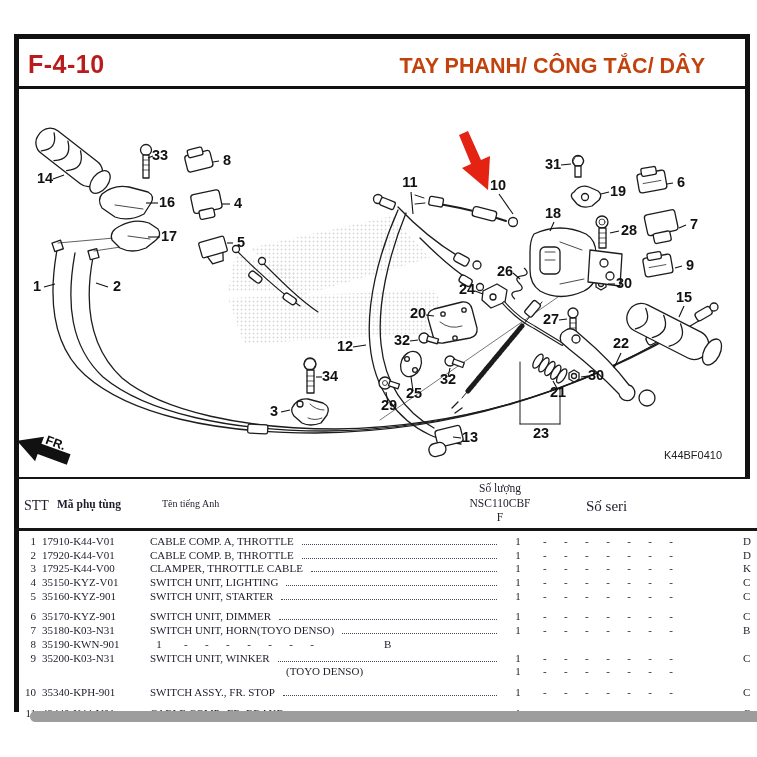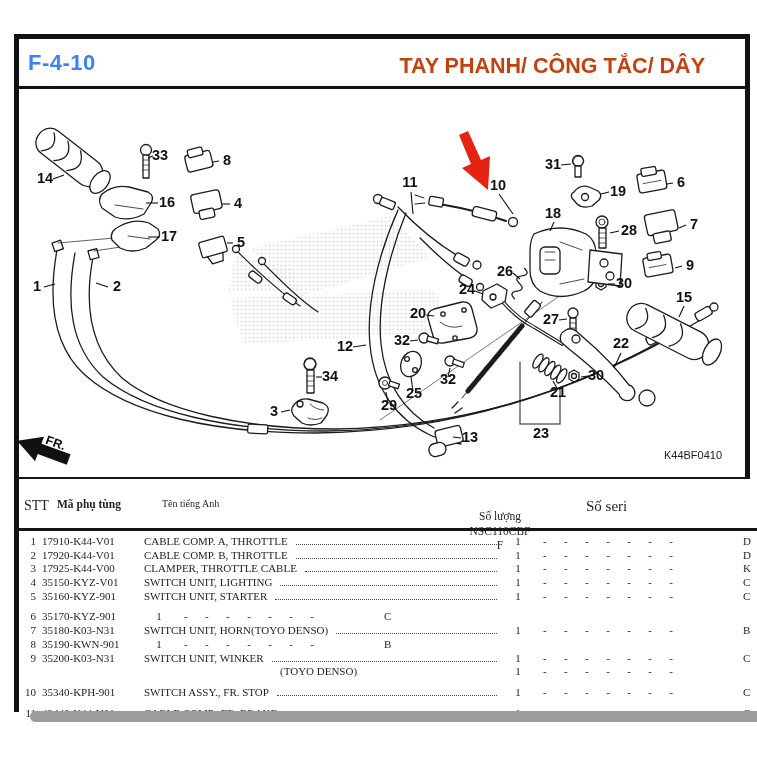--- a/index.html
+++ b/index.html
@@ -7,42 +7,42 @@
        font-family:"Liberation Sans","DejaVu Sans",sans-serif;}
   .abs{position:absolute;}
   
   #frame-top{left:14px;top:34px;width:736px;height:5px;background:#111;}
   #frame-left{left:14px;top:34px;width:5px;height:678px;background:#111;}
   #frame-right{left:745px;top:34px;width:5px;height:444px;background:#111;}
   #line-header-bottom{left:14px;top:86px;width:736px;height:3px;background:#111;}
   #line-diagram-bottom{left:14px;top:477px;width:736px;height:2px;background:#151515;}
   #line-theader-bottom{left:14px;top:528px;width:743px;height:3px;background:#151515;}
   
-  #section-code{left:28px;top:50px;font-size:22px;font-weight:bold;color:#3b82f6;letter-spacing:0.5px;text-align:center;}
+  #section-code{left:28px;top:50px;font-size:25px;font-weight:bold;color:#b91c1c;letter-spacing:0.5px;text-align:center;}
   #page-title{right:52px;top:54px;font-size:21.5px;font-weight:bold;color:#c2410c;}
   
   #diagram-svg{left:19px;top:91px;}
   .plabel{font:bold 14.5px "Liberation Sans","DejaVu Sans",sans-serif;fill:#101010;text-anchor:middle;}
   .lead{stroke:#101010;stroke-width:1.1px;}
   .kcode{font:11px "Liberation Sans","DejaVu Sans",sans-serif;fill:#222;text-anchor:middle;}
   .frtxt{font:bold 12.5px "Liberation Sans","DejaVu Sans",sans-serif;fill:#0c0c0c;}
   
   .serif{font-family:"Liberation Serif","DejaVu Serif",serif;color:#1d1d2b;}
   #th-stt{left:24px;top:498px;font-size:14px;}
   #th-code{left:57px;top:498px;font-size:11.5px;font-weight:bold;}
   #th-name{left:162px;top:498px;font-size:10px;}
-  #th-qty{left:448px;top:509px;width:104px;text-align:center;font-size:11.5px;line-height:14.5px;}
+  #th-qty{left:448px;top:481px;width:104px;text-align:center;font-size:11.5px;line-height:14.5px;}
   #th-serial{left:586px;top:498px;font-size:15px;}
   #table-rows{left:14px;top:535px;width:743px;}
   .trow{display:flex;align-items:baseline;height:13.7px;font-size:11px;white-space:nowrap;
         font-family:"Liberation Serif","DejaVu Serif",serif;color:#1d1d2b;}
   .trow.gap{margin-bottom:7px;}
   .c-stt{width:22px;text-align:right;flex:none;}
   .c-code{width:102px;margin-left:6px;flex:none;}
-  .c-name{flex:1;display:flex;align-items:baseline;min-width:0;}
+  .c-name{flex:1;display:flex;align-items:baseline;margin-left:6px;min-width:0;}
   .c-name.ind>span:first-child{padding-left:136px;}
   .leader{flex:1;border-bottom:1.6px dotted #43435a;margin:0 6px 3px 8px;min-width:8px;}
   .noleader{flex:1;}
   .c-qty{width:30px;text-align:center;flex:none;}
   .c-dash{width:150px;flex:none;display:flex;justify-content:space-between;padding:0 10px;box-sizing:border-box;}
   .c-dash i{font-style:normal;}
   .c-letter{width:28px;flex:none;margin-left:46px;padding-left:14px;box-sizing:border-box;overflow:hidden;}
   
   #hscrollbar{left:30px;top:711px;width:727px;height:11px;background:#9d9d9d;border-radius:6px 0 0 6px;}
 </style>
@@ -466,20 +466,24 @@
         <i>-</i>
         <i>-</i>
         <i>-</i>
         <i>-</i>
       </span>
       <span class="c-letter">C</span>
     </div>
     <div class="trow">
       <span class="c-stt">6</span>
       <span class="c-code">35170-KYZ-901</span>
+      <span class="c-name">
+        <span>SWITCH UNIT, DIMMER</span>
+        <span class="leader"></span>
+      </span>
       <span class="c-qty">1</span>
       <span class="c-dash">
         <i>-</i>
         <i>-</i>
         <i>-</i>
         <i>-</i>
         <i>-</i>
         <i>-</i>
         <i>-</i>
       </span>

